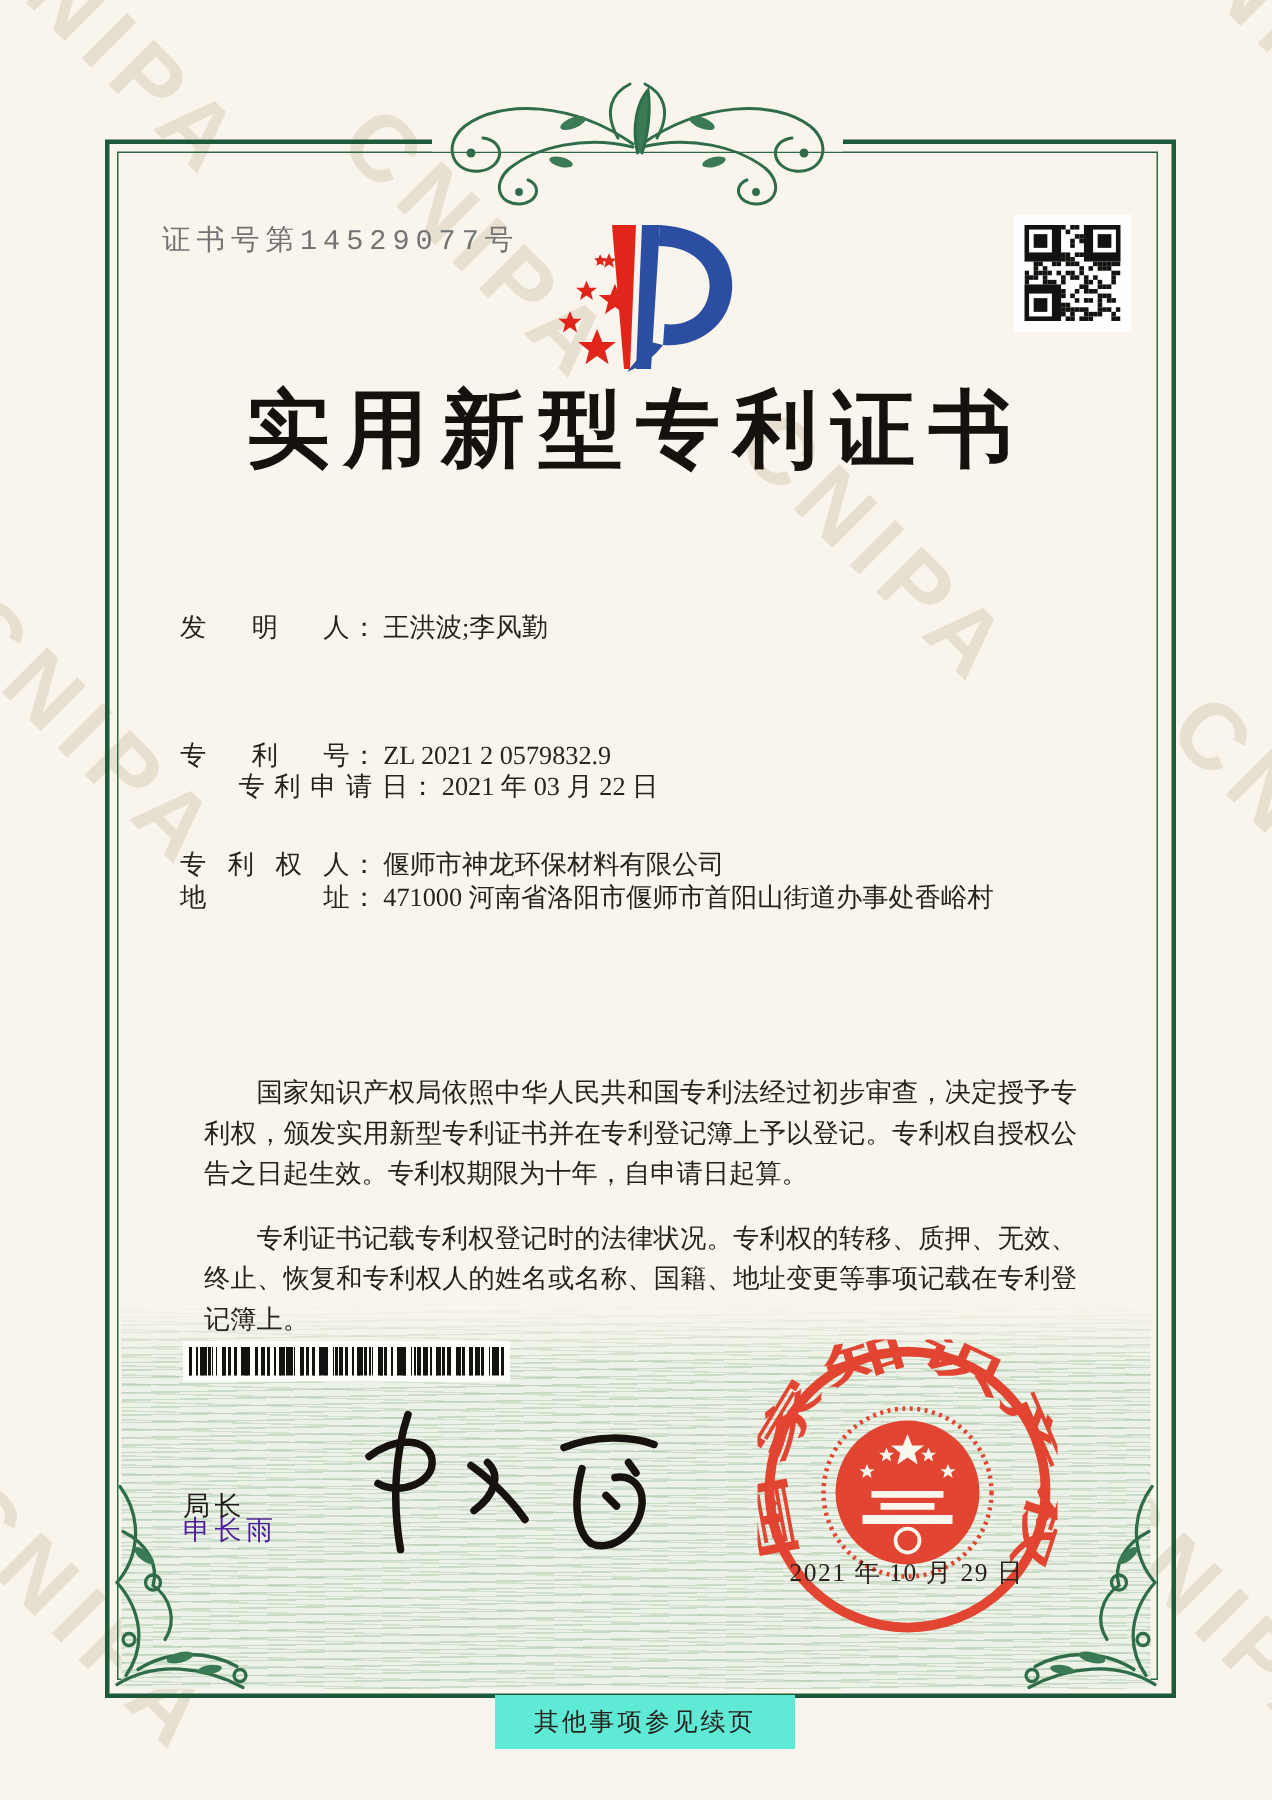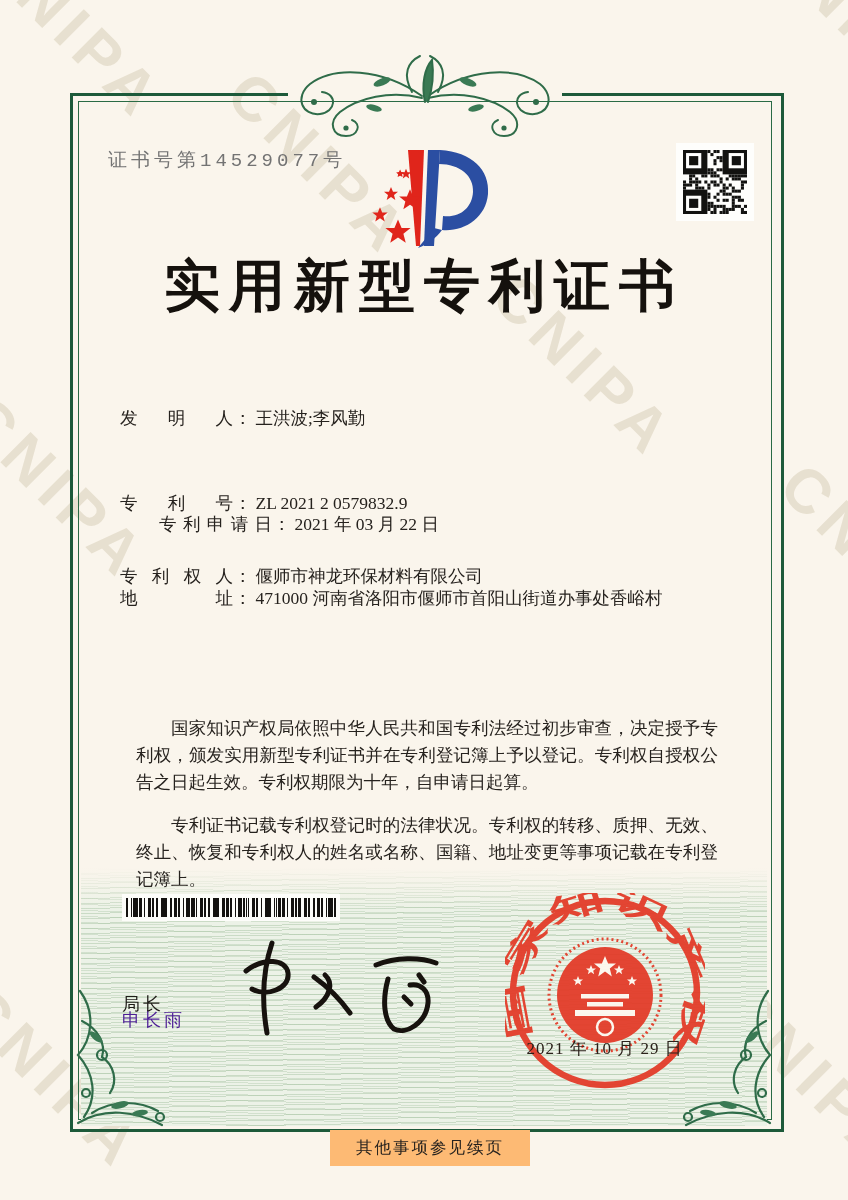--- a/index.html
+++ b/index.html
@@ -42,21 +42,21 @@
       font-family:"Liberation Sans","DejaVu Sans",sans-serif;color:#1f1c18;margin-top:20px;}
   .director-name{position:absolute;left:122px;top:1008px;font-size:18px;letter-spacing:3px;
       font-family:"Liberation Sans","DejaVu Sans",sans-serif;color:#4c1d95;}
   .sig{position:absolute;left:228px;top:933px;}
   .seal{position:absolute;left:505px;top:893px;opacity:.94;}
   .seal-date{position:absolute;left:512px;top:1037px;width:185px;text-align:center;
       font-size:17px;letter-spacing:1px;color:#2a211a;}
   .page-num{position:absolute;left:70px;top:1097px;width:708px;text-align:center;
       font-size:16px;letter-spacing:2px;color:#35322d;}
   .cont-note{position:absolute;left:330px;top:1130px;width:200px;height:36px;line-height:36px;
-      background:#fdba74;text-align:center;font-size:16.5px;letter-spacing:2px;color:#26221e;}
+      background:#5eead4;text-align:center;font-size:16.5px;letter-spacing:2px;color:#26221e;}
   svg{display:block;}
 </style>
 </head>
 <body>
 
 <div class="page">
 
   <div class="wm" style="left:-42px;top:-8px;">CNIPA</div>
   <div class="wm" style="left:205px;top:128px;">CNIPA</div>
   <div class="wm" style="left:742px;top:-18px;">CNIPA</div>

